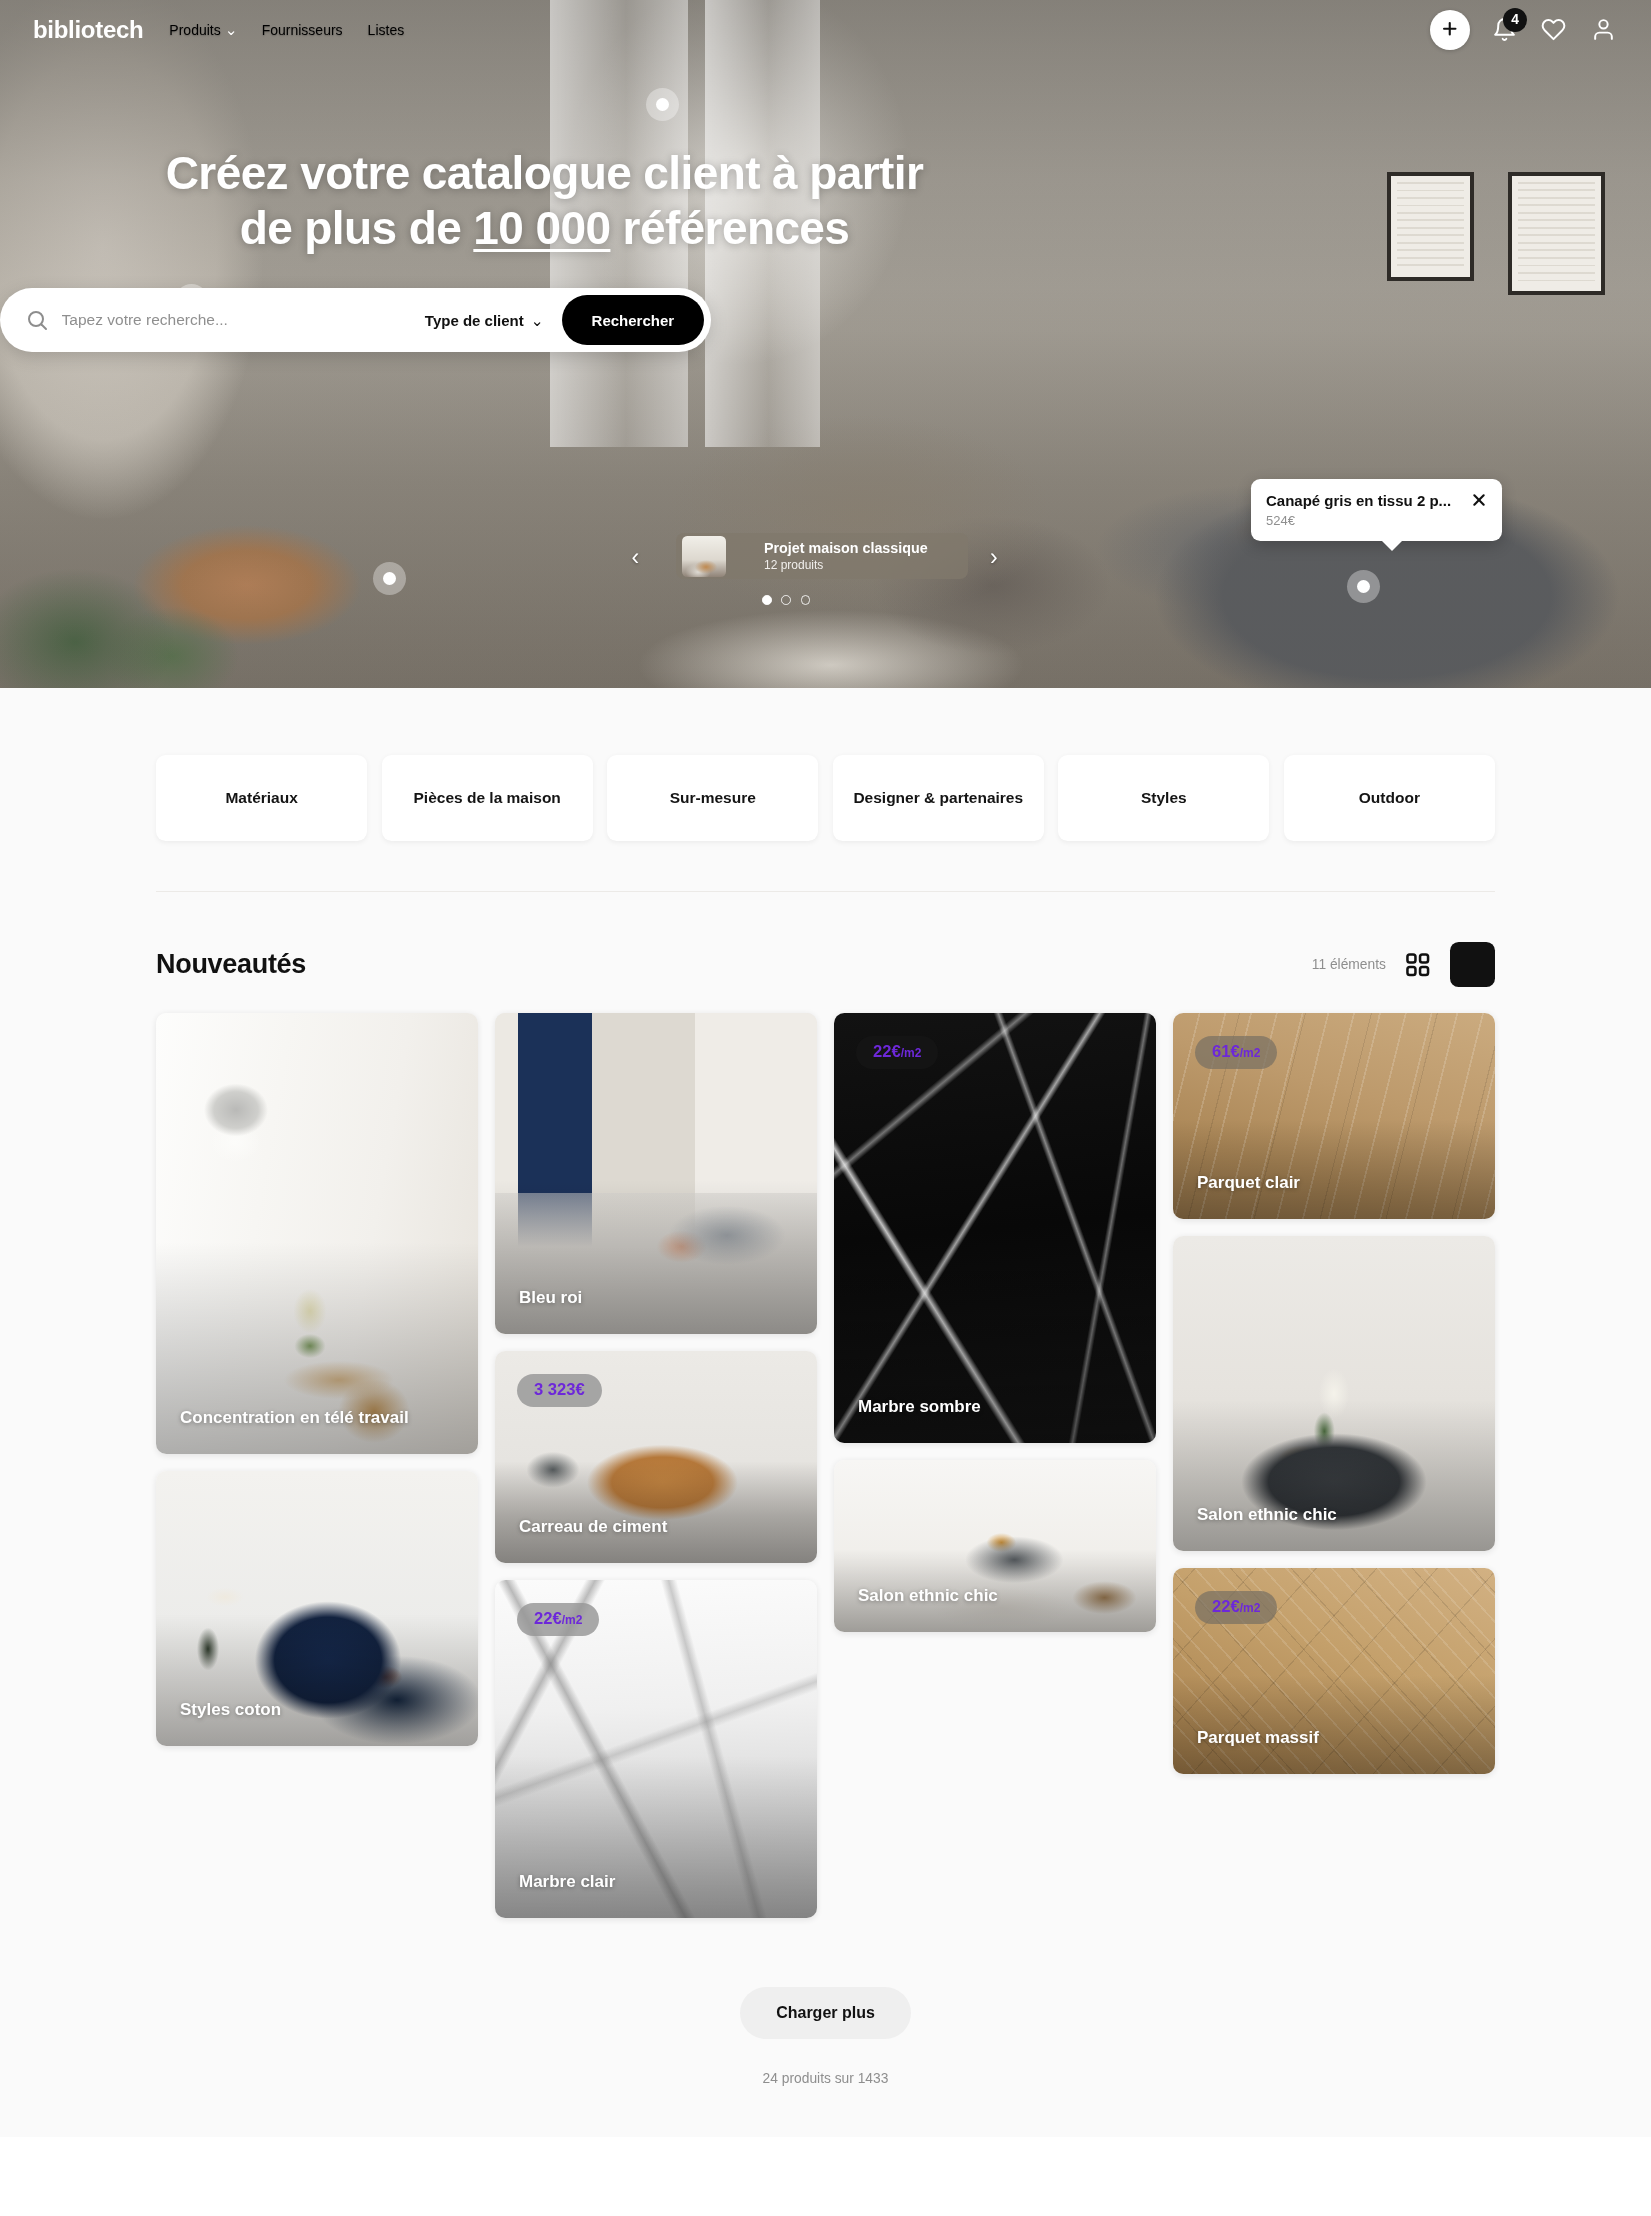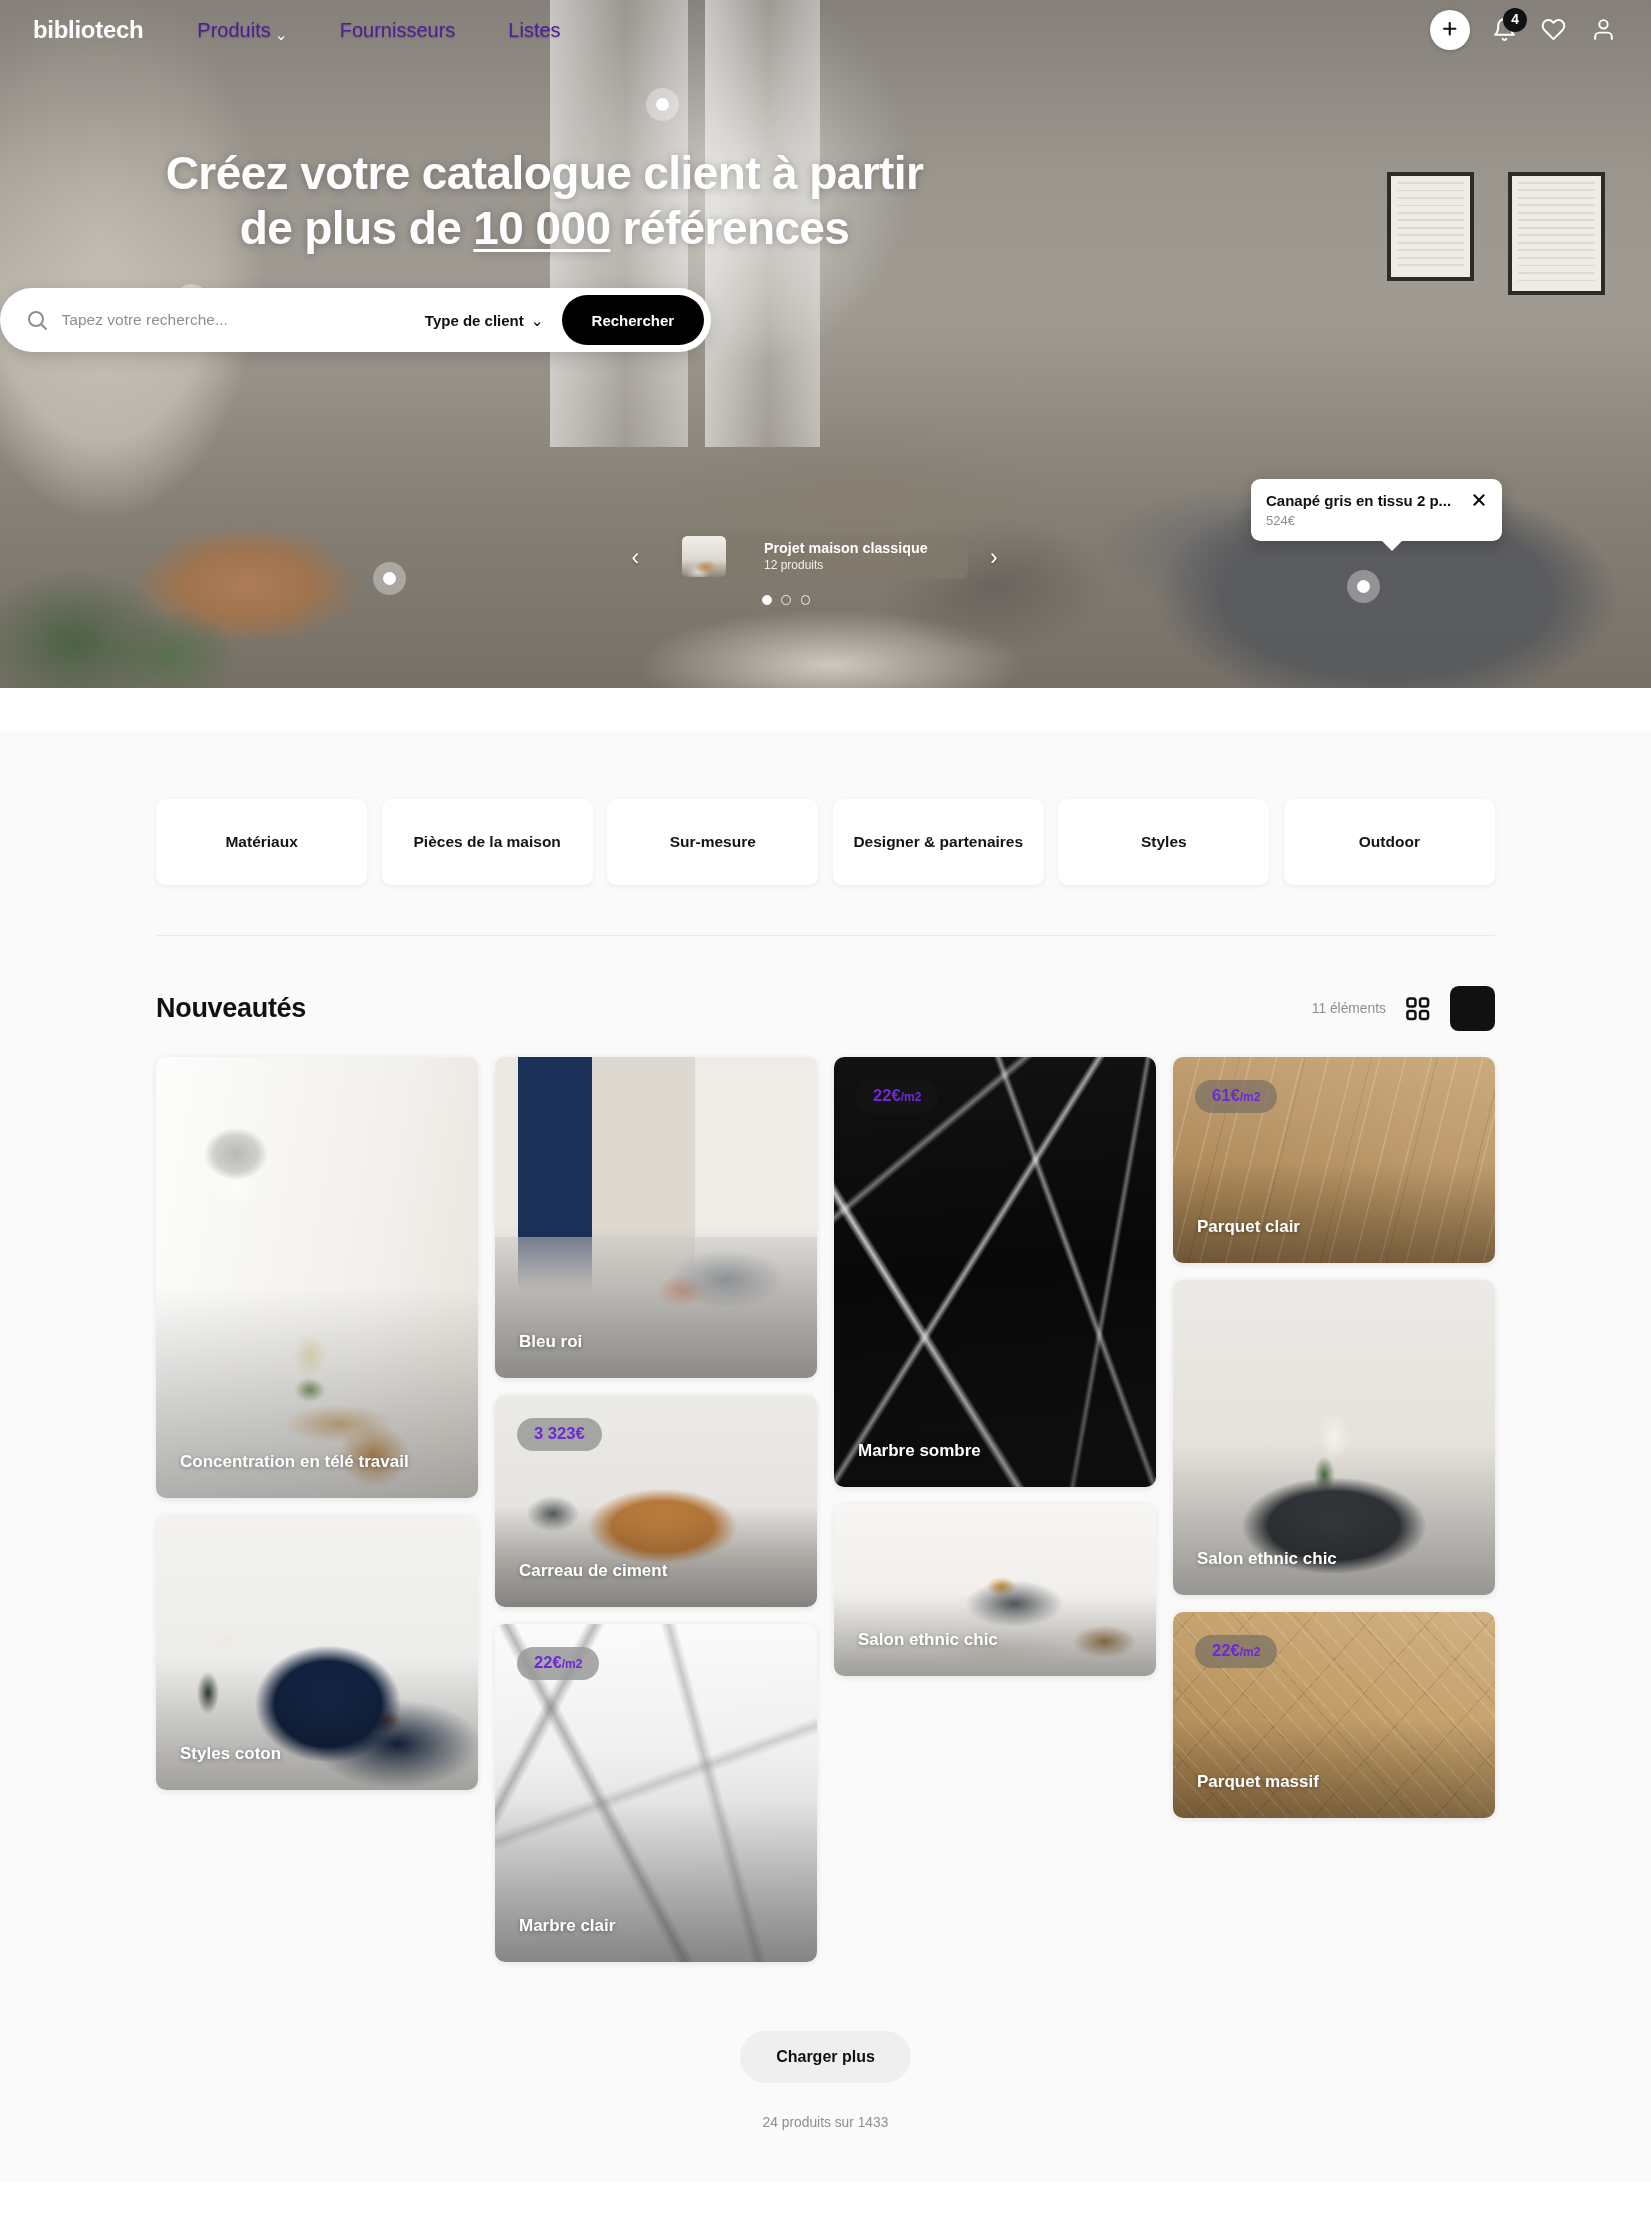--- a/index.html
+++ b/index.html
@@ -75,23 +75,22 @@
   .navbar {
     position: absolute; top: 0; left: 0; right: 0; height: 60px;
     display: flex; align-items: center; padding: 0 33px; z-index: 40;
   }
   .brand {
     color: #fff; font-size: 24px; font-weight: 700; letter-spacing: -0.3px;
     margin-right: 26px;
   }
   .navlinks { display: flex; align-items: center; gap: 25px; }
   .navlink {
-    color: #4c1d95; font-size: 20px; font-weight: 500; display: flex; align-items: center; gap: 5.7px;
+    color: #000000; font-size: 14px; font-weight: 500; display: flex; align-items: center; gap: 5.7px;
     text-shadow: 0 0.6px 1.7px rgba(0,0,0,.25);
-    margin-left: 28px;
   }
   .chev { width: 10.3px; height: 10.3px; display: inline-block; }
   .nav-right { margin-left: auto; display: flex; align-items: center; gap: 19.5px; }
   .plus-btn {
     width: 40px; height: 40px; border-radius: 50%; background: #fff;
     display: flex; align-items: center; justify-content: center;
     box-shadow: 0 1.1px 4.6px rgba(0,0,0,.2);
   }
   .plus-btn svg { width: 19.5px; height: 19.5px; }
   .ic { position: relative; width: 30px; height: 30px; display:flex; align-items:center; justify-content:center; }
@@ -197,21 +196,21 @@
   .car-arrow.left { left: 12.6px; }
   .car-arrow.right { left: 371px; }
   .car-dots { position: absolute; left: 143px; top: 62px; display: flex; gap: 9.7px; }
   .car-dots span {
     width: 9.7px; height: 9.7px; border-radius: 50%;
     background: transparent; border: 1.1px solid rgba(255,255,255,.85);
   }
   .car-dots span.on { background: #fff; border-color: #fff; }
 
   
-  .page-body { background: #fafafa; padding-bottom: 5.7px; margin-top: 44px; }
+  .page-body { background: #fafafa; padding-bottom: 5.7px; }
   .wrap { width: 1651px; padding: 0 156px; }
 
   
   .cats {
     display: flex; gap: 14.3px; padding-top: 67px; padding-bottom: 50px;
     border-bottom: 1.1px solid #eceae7;
   }
   .cat {
     flex: 1 1 0; min-width: 0; height: 86px; background: #fff;
     border-radius: 9.7px; box-shadow: 0 1.1px 5.2px rgba(0,0,0,.055);

